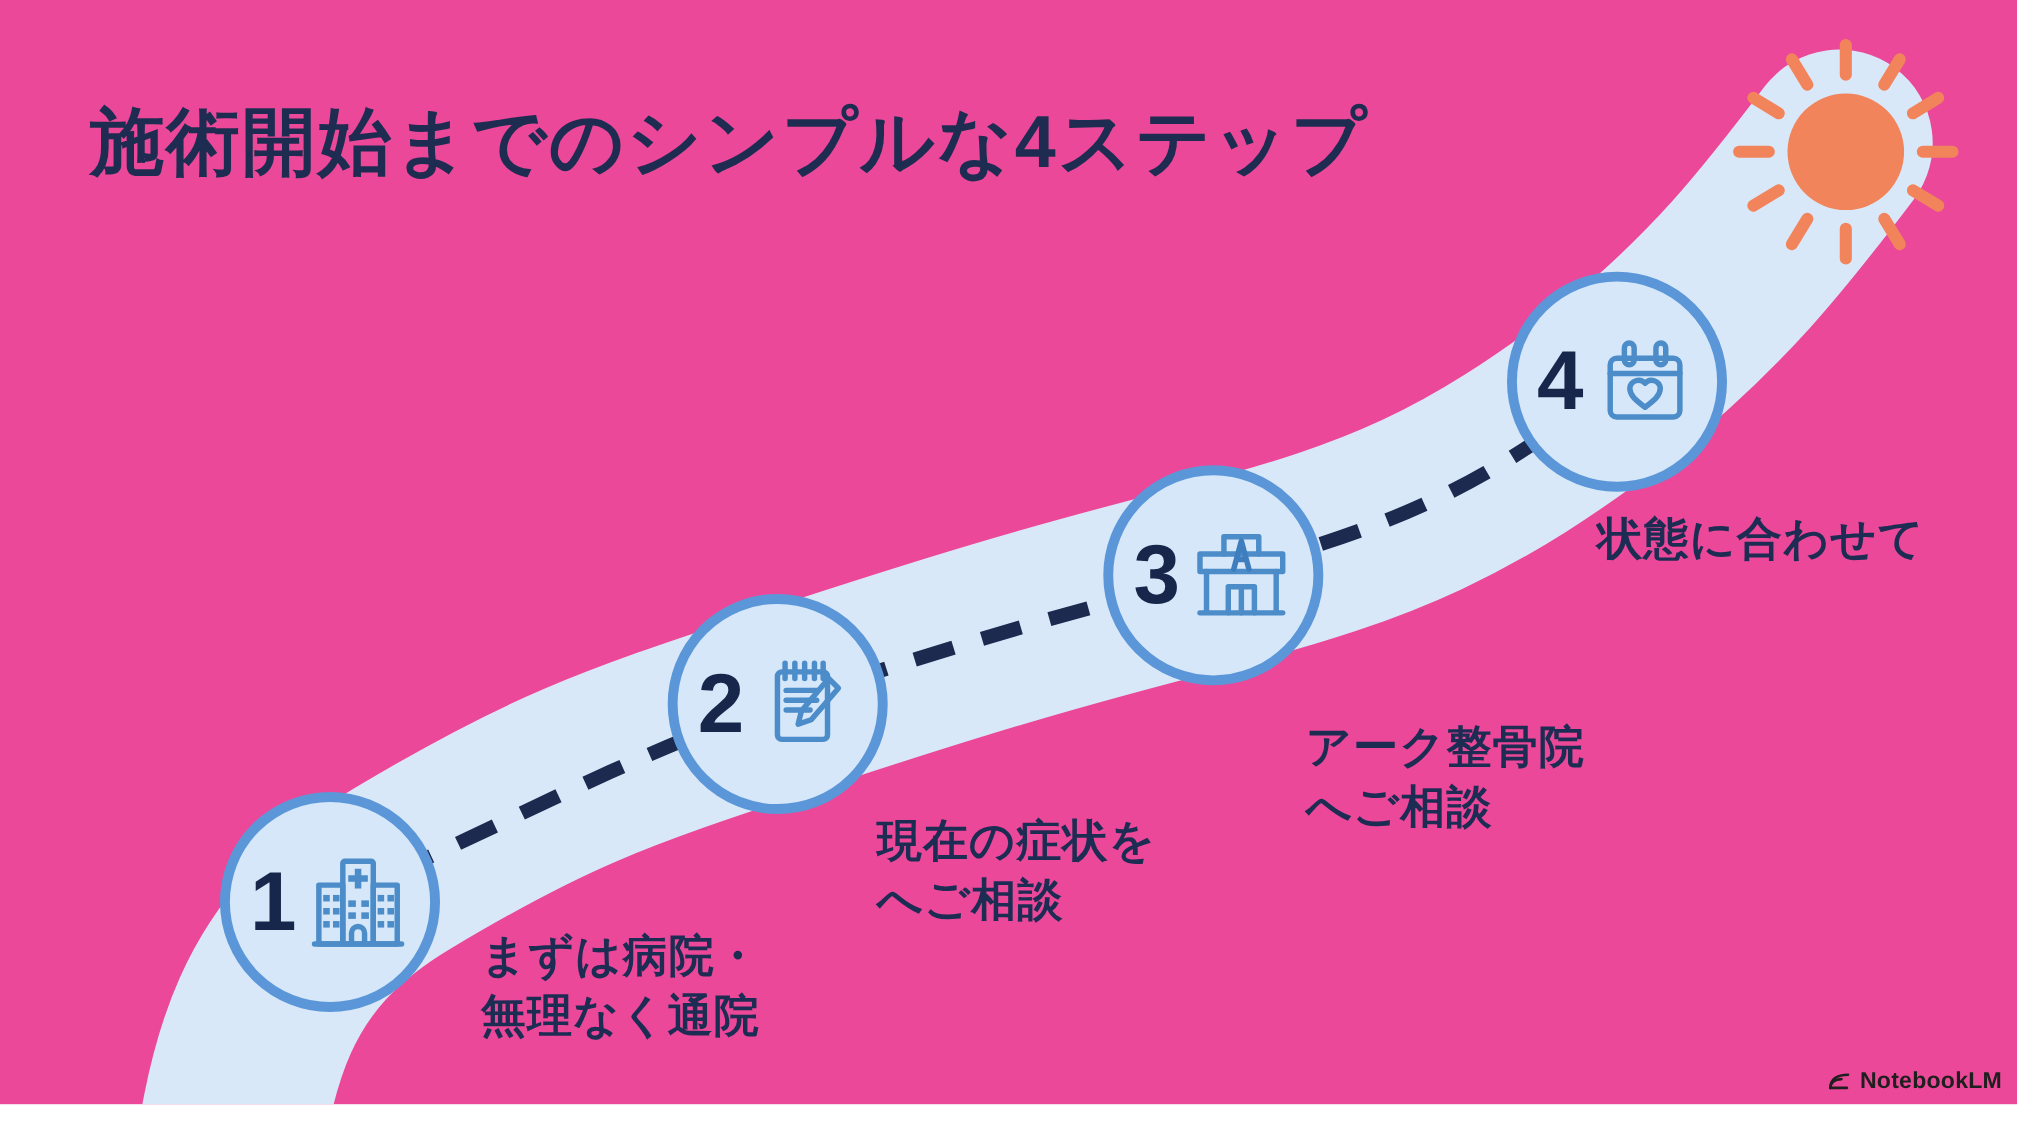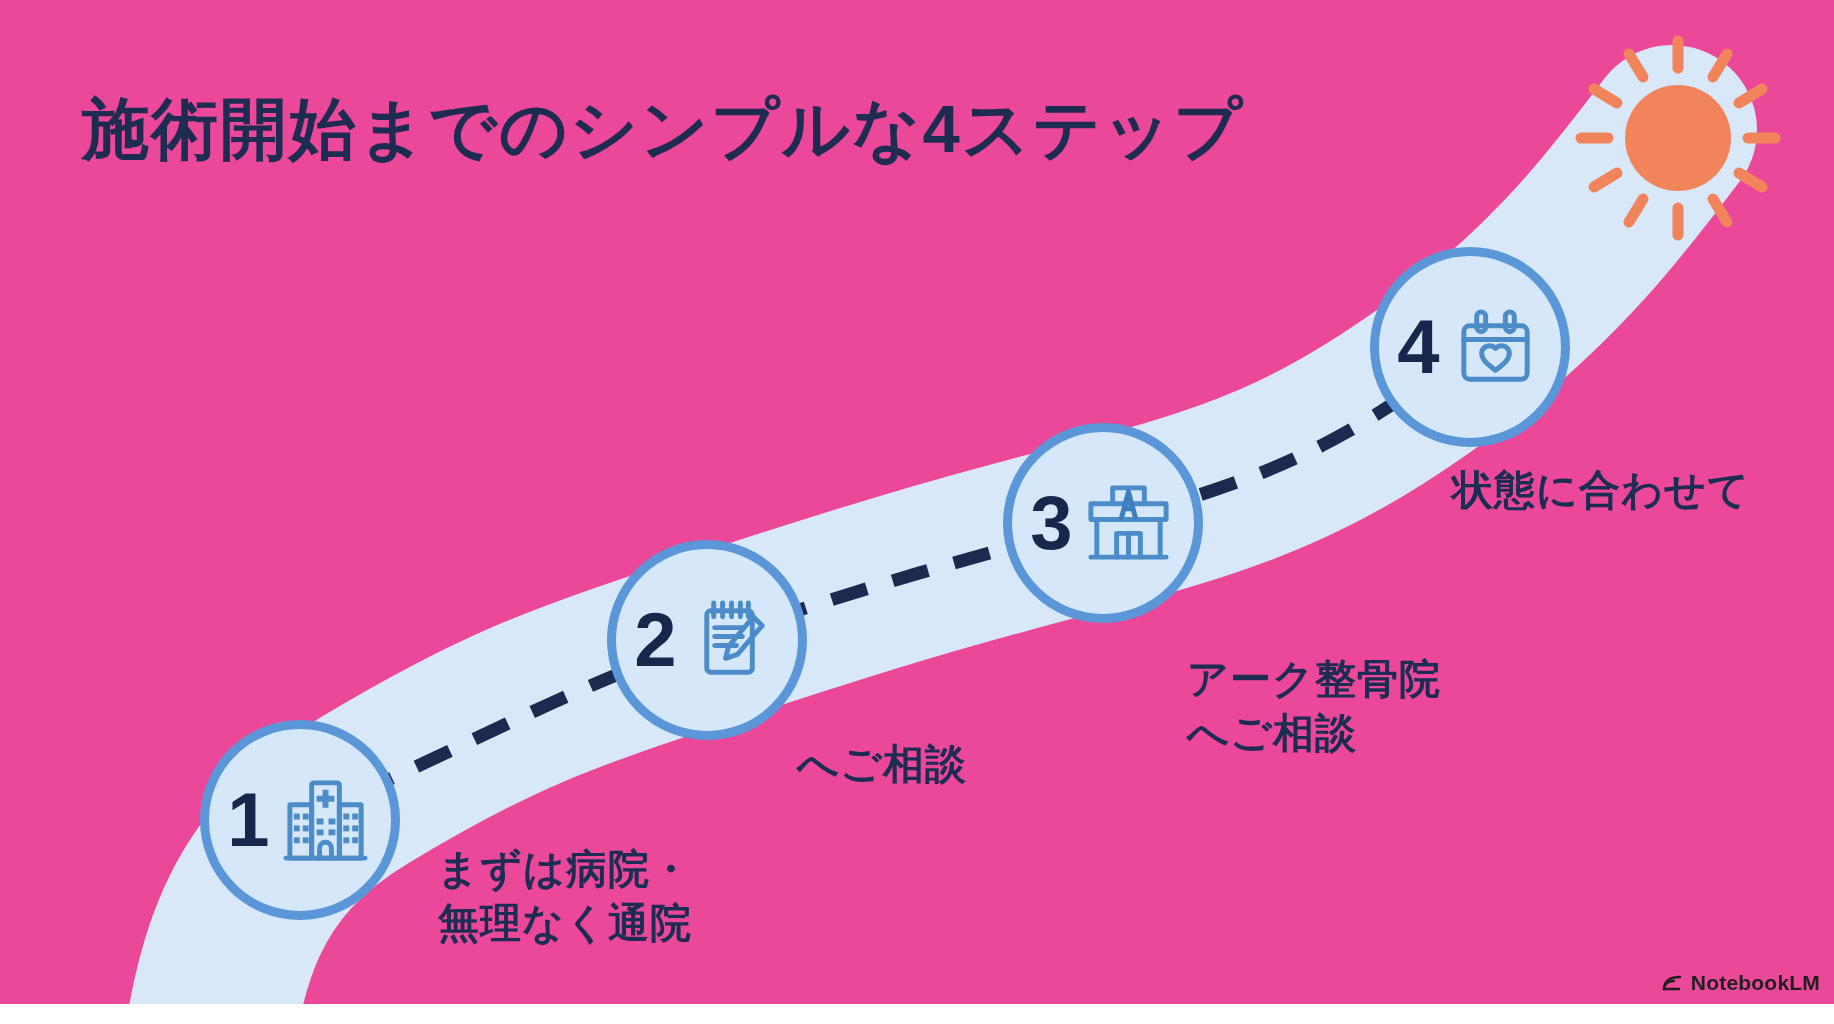--- a/index.html
+++ b/index.html
@@ -19,21 +19,21 @@
     border:9px solid #5B97D8;border-radius:50%;background:#D5E7F9;
     display:flex;align-items:center;justify-content:center;gap:8px;
     z-index:3;
   }
   .num{font-size:76px;font-weight:800;color:#16274B;line-height:1;}
   .stepicon{width:95px;height:95px;flex:0 0 auto;}
   .label{
     position:absolute;font-size:41px;font-weight:800;color:#1C2C52;
     line-height:1.32;letter-spacing:1px;white-space:nowrap;z-index:4;
   }
-  .c1{left:200px;top:720px;}  .l1{left:437px;top:842px;text-align:right;}
+  .c1{left:200px;top:720px;}  .l1{left:437px;top:842px;}
   .c2{left:607px;top:540px;}  .l2{left:797px;top:737px;}
   .c3{left:1003px;top:423px;} .l3{left:1187px;top:652px;}
   .c4{left:1370px;top:247px;} .l4{left:1452px;top:463px;}
   .watermark{
     position:absolute;right:14px;bottom:9px;display:flex;gap:7px;
     color:#1F1F1F;font-size:21px;font-weight:700;z-index:5;letter-spacing:.2px;
   }
   .watermark svg{width:24px;height:24px;}
 </style>
 </head>
@@ -109,20 +109,21 @@
       <line x1="47" y1="10" x2="47" y2="24"></line>
       <line x1="56" y1="10" x2="56" y2="24"></line>
       <line x1="64" y1="10" x2="64" y2="24"></line>
       <line x1="30" y1="35" x2="58" y2="35"></line>
       <line x1="30" y1="44" x2="58" y2="44"></line>
       <line x1="30" y1="53" x2="52" y2="53"></line>
       <path d="M69 24l9 9-25 29-12 4 3-12z"></path>
     </svg>
   </div>
   <div class="label l2">
+    <div>現在の症状を</div>
     <div>へご相談</div>
   </div>
 
   <div class="circle c3">
     <span class="num">3</span>
     <svg class="stepicon" viewBox="0 0 96 96" fill="none" stroke="#4B8CC9" stroke-width="5" stroke-linejoin="round" stroke-linecap="round">
       <path d="M32 28V12h32v16"></path>
       <rect x="10" y="28" width="76" height="16"></rect>
       <path d="M16 44v38M80 44v38M10 82h76"></path>
       <path d="M36 82V58h24v24M48 58v24"></path>

